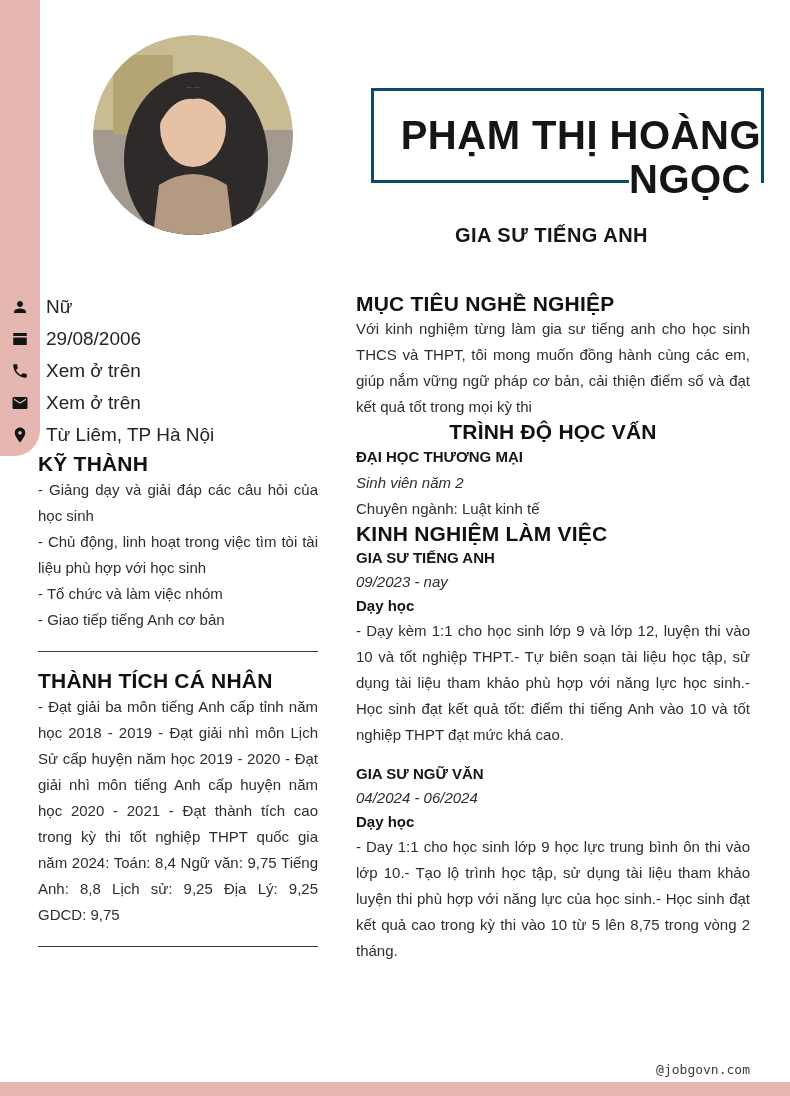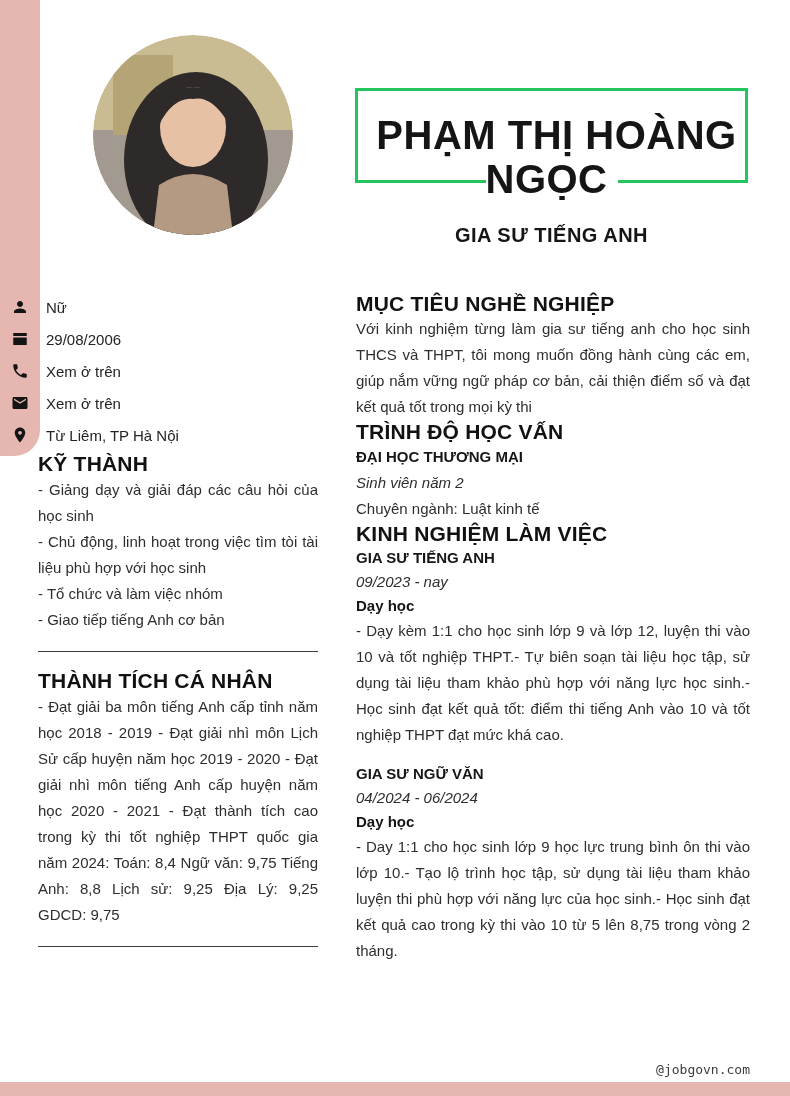--- a/index.html
+++ b/index.html
@@ -34,24 +34,24 @@
   .photo {
     position: absolute; left: 93px; top: 35px;
     width: 200px; height: 200px;
     border-radius: 50%;
     overflow: hidden;
   }
   .photo svg { display: block; }
 
   
   .title-box {
-    position: absolute; left: 355px; top: 88px;
+    position: absolute; left: 371px; top: 88px;
     width: 387px; height: 89px;
-    border: 3px solid #22c55e;
-    text-align: center;
+    border: 3px solid #0c4a6e;
+    text-align: right;
   }
   .title-box h1 {
     margin: 0; padding-top: 22px;
     font-size: 40px; line-height: 44px;
     font-weight: bold; color: #151515;
     letter-spacing: 0.5px;
   }
   .title-box h1 span { background: #ffffff; padding: 0 10px; }
   .subtitle {
     position: absolute; left: 355px; top: 224px;
@@ -75,33 +75,33 @@
   }
   p.body { text-align: justify; }
 
   
   .contact-row { display: flex; align-items: center; height: 32px; }
   .ci {
     width: 18px; height: 18px; margin-left: -27px; margin-right: 17px;
     flex: 0 0 18px; color: #141414;
   }
   .ci svg { display: block; width: 18px; height: 18px; }
-  .contact-row .val { font-size: 15px; color: #242424; }
+  .contact-row .val { font-size: 19px; color: #242424; }
 
   .skills-title { margin-top: 16px; margin-bottom: 10px; }
   .skills p.body { margin: 0; }
   hr.div {
     border: none; border-top: 1px solid #3d3d3d;
     margin: 18px 0 16px 0;
   }
   .ach-title { margin-bottom: 8px; }
 
   
   .obj-para { margin-top: 8px; }
-  .edu-title { margin-top: 20px; margin-bottom: 6px; }
+  .edu-title { margin-top: 20px; margin-bottom: 6px; text-align: center; }
   .exp-title { margin-top: 14px; margin-bottom: 6px; }
   .bold-line { font-weight: bold; color: #161616; }
   .italic-line { font-style: italic; color: #2e2e2e; }
   .job { margin-top: 0; }
   .job .role   { font-size: 15px; line-height: 24px; }
   .job .period { font-size: 15px; line-height: 24px; }
   .job .pos    { font-size: 15px; line-height: 24px; }
   .job2 { margin-top: 14px; }
   .edu .line { line-height: 26px; }
 </style>

